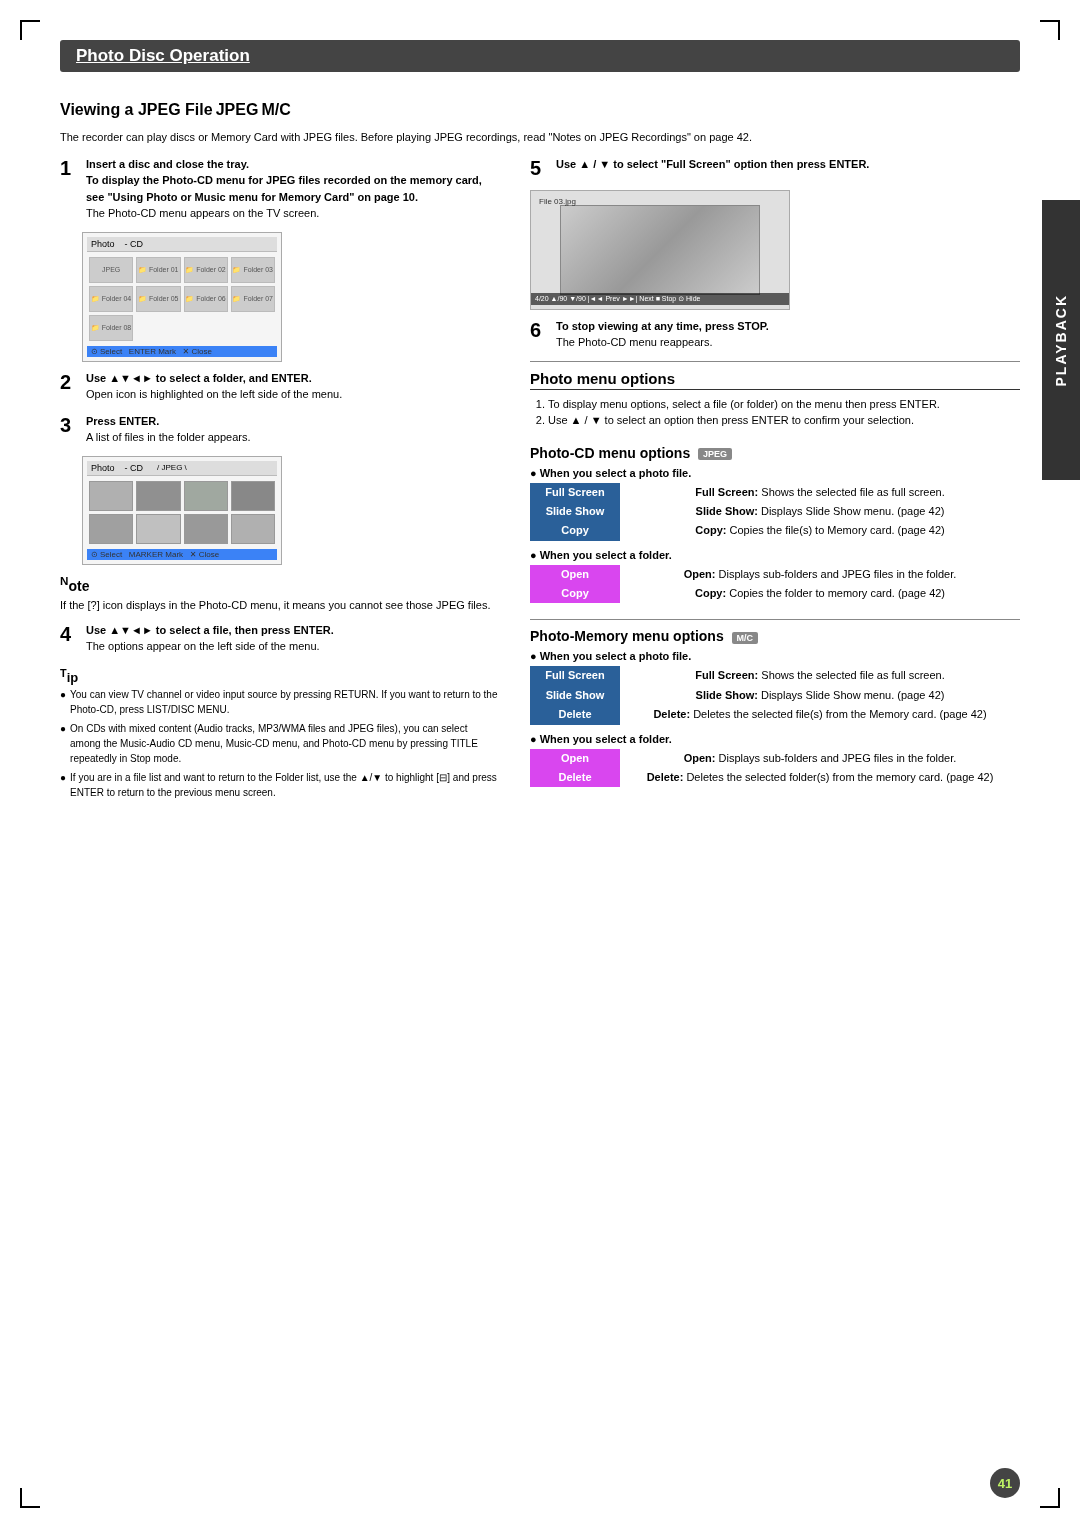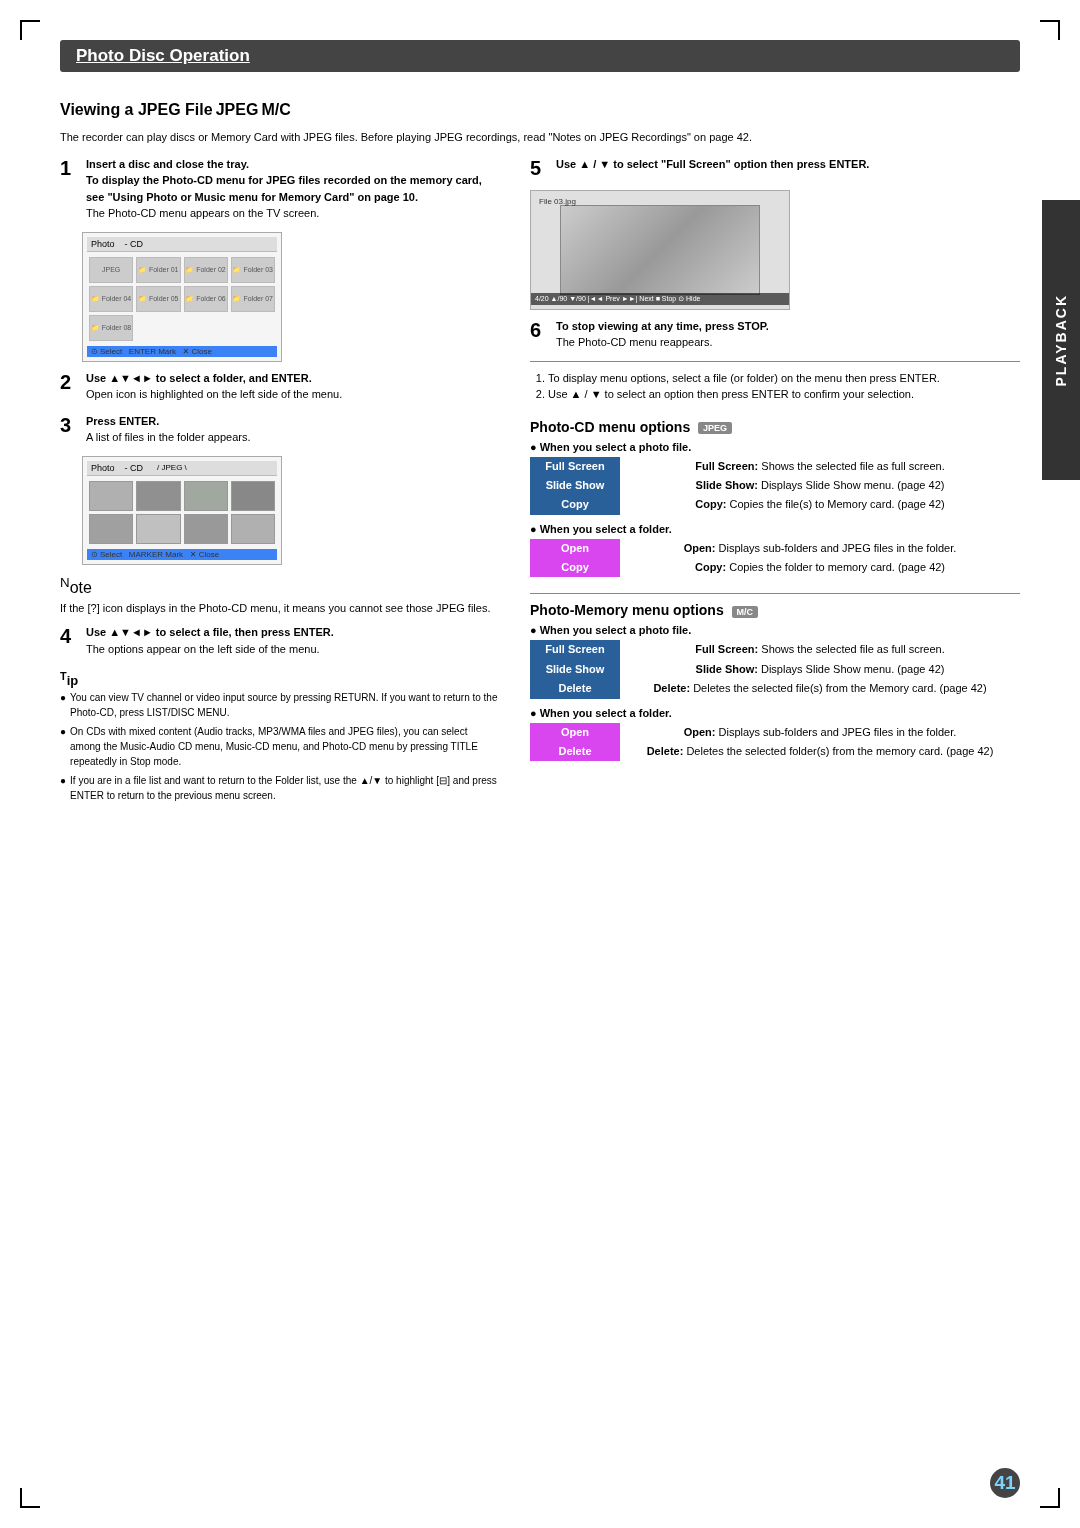--- a/index.html
+++ b/index.html
@@ -203,22 +203,22 @@
       color: #333;
     }
 
     
     .note-box {
       margin: 8px 0;
       font-size: 11px;
       line-height: 1.5;
     }
     .note-title {
-      font-weight: normal;
-      font-size: 16px;
+      font-weight: bold;
+      font-size: 14px;
     }
 
     
     .tip-box {
       margin: 8px 0;
       font-size: 10px;
       line-height: 1.5;
     }
     .tip-title {
       font-weight: bold;
@@ -320,29 +320,29 @@
       font-size: 11px;
       line-height: 1.4;
     }
 
     
     .page-num {
       position: absolute;
       bottom: 30px;
       right: 60px;
       background: #444;
-      color: #7dd3fc;
+      color: #bef264;
       border-radius: 50%;
       width: 30px;
       height: 30px;
       display: flex;
       align-items: center;
       justify-content: center;
       font-weight: bold;
-      font-size: 19px;
+      font-size: 13px;
     }
 
     hr.section-divider {
       border: none;
       border-top: 1px solid #888;
       margin: 8px 0;
     }
   </style>
 </head>
 <body>
@@ -488,20 +488,21 @@
         <div class="step-num">6</div>
         <div class="step-content">
           <b>To stop viewing at any time, press STOP.</b><br>
           <span>The Photo-CD menu reappears.</span>
         </div>
       </div>
 
       <hr class="section-divider">
 
       <div class="right-section">
+        <div class="right-section-title">Photo menu options</div>
         <ol class="numbered-list">
           <li>To display menu options, select a file (or folder) on the menu then press ENTER.</li>
           <li>Use ▲ / ▼ to select an option then press ENTER to confirm your selection.</li>
         </ol>
       </div>
 
       <div class="right-section">
         <div class="menu-options-title">
           <span>Photo-CD menu options</span>
           <span class="jpeg-inline-badge">JPEG</span>

